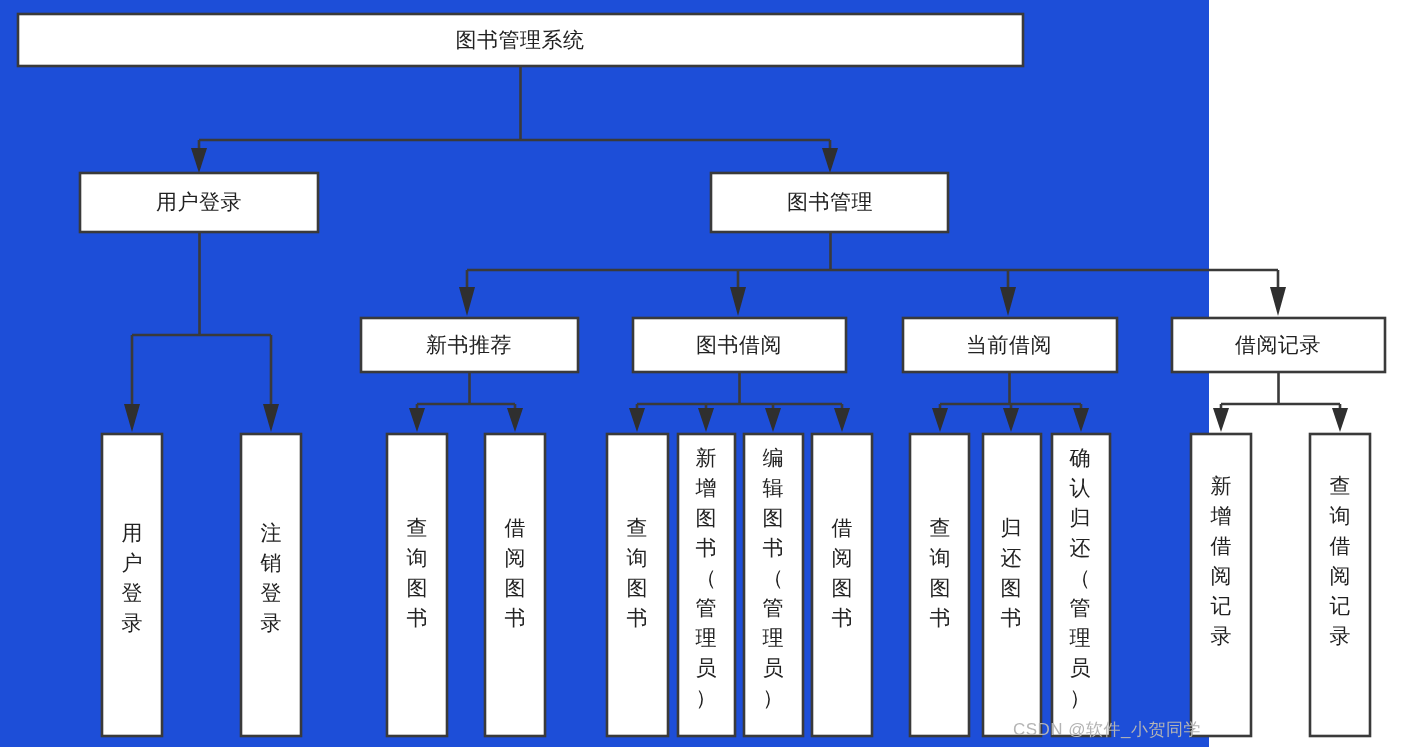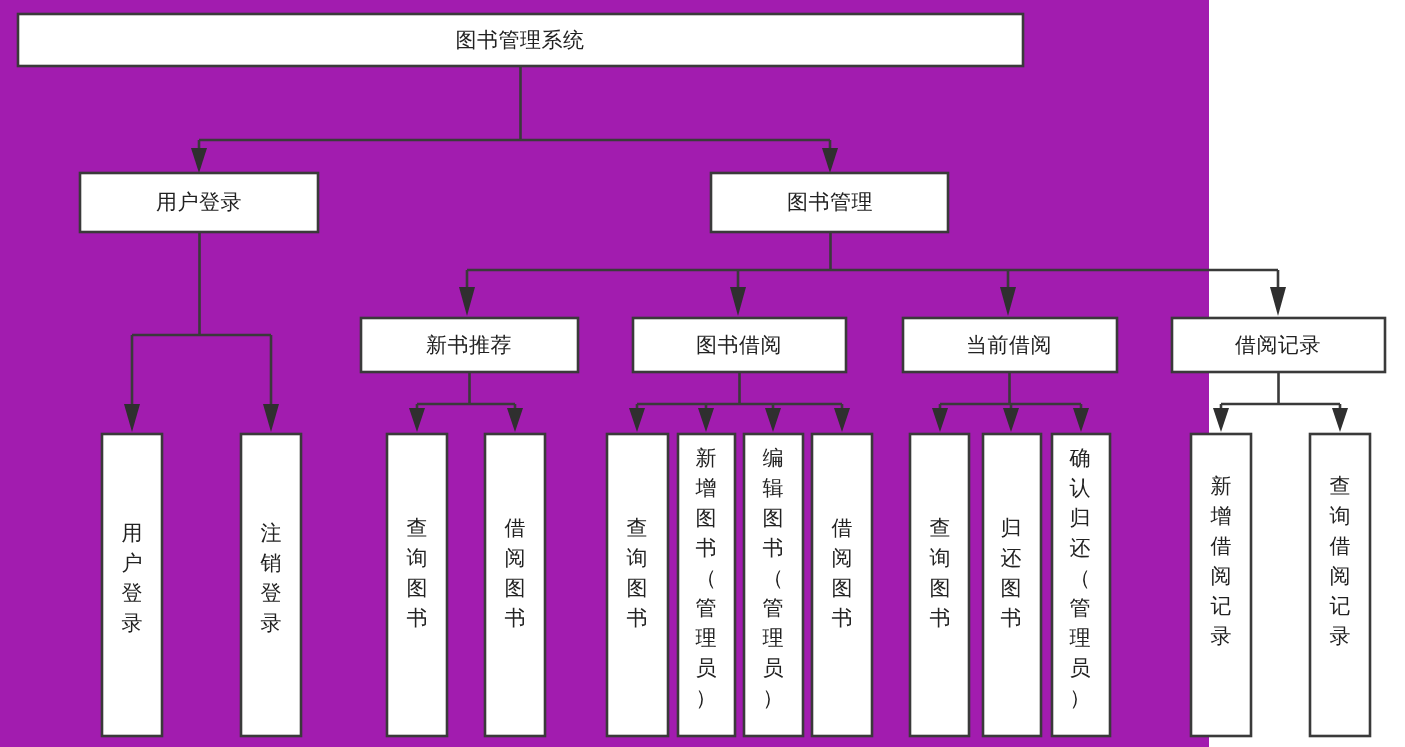--- a/index.html
+++ b/index.html
@@ -11,21 +11,21 @@
   body {
     width: 1405px;
     height: 747px;
     font-family: "Liberation Sans", "DejaVu Sans", sans-serif;
     overflow: hidden;
   }
   #diagram-root {
     position: relative;
     width: 1209px;
     height: 747px;
-    background: #a21caf;
+    background: #1d4ed8;
   }
   svg#tree-svg {
     position: absolute;
     left: 0;
     top: 0;
     width: 1405px;
     height: 747px;
     display: block;
   }
   .node-box {
@@ -237,14 +237,15 @@
 
       <g>
         <rect class="node-box" x="1310" y="434" width="60" height="302"></rect>
         <text class="node-label-v"><tspan x="1340" y="493">查</tspan><tspan x="1340" y="523">询</tspan><tspan x="1340" y="553">借</tspan><tspan x="1340" y="583">阅</tspan><tspan x="1340" y="613">记</tspan><tspan x="1340" y="643">录</tspan></text>
       </g>
 
     </g>
 
   </svg>
 
+  <div class="watermark-text">CSDN @软件_小贺同学</div>
 
 </div>
 
 </body></html>

